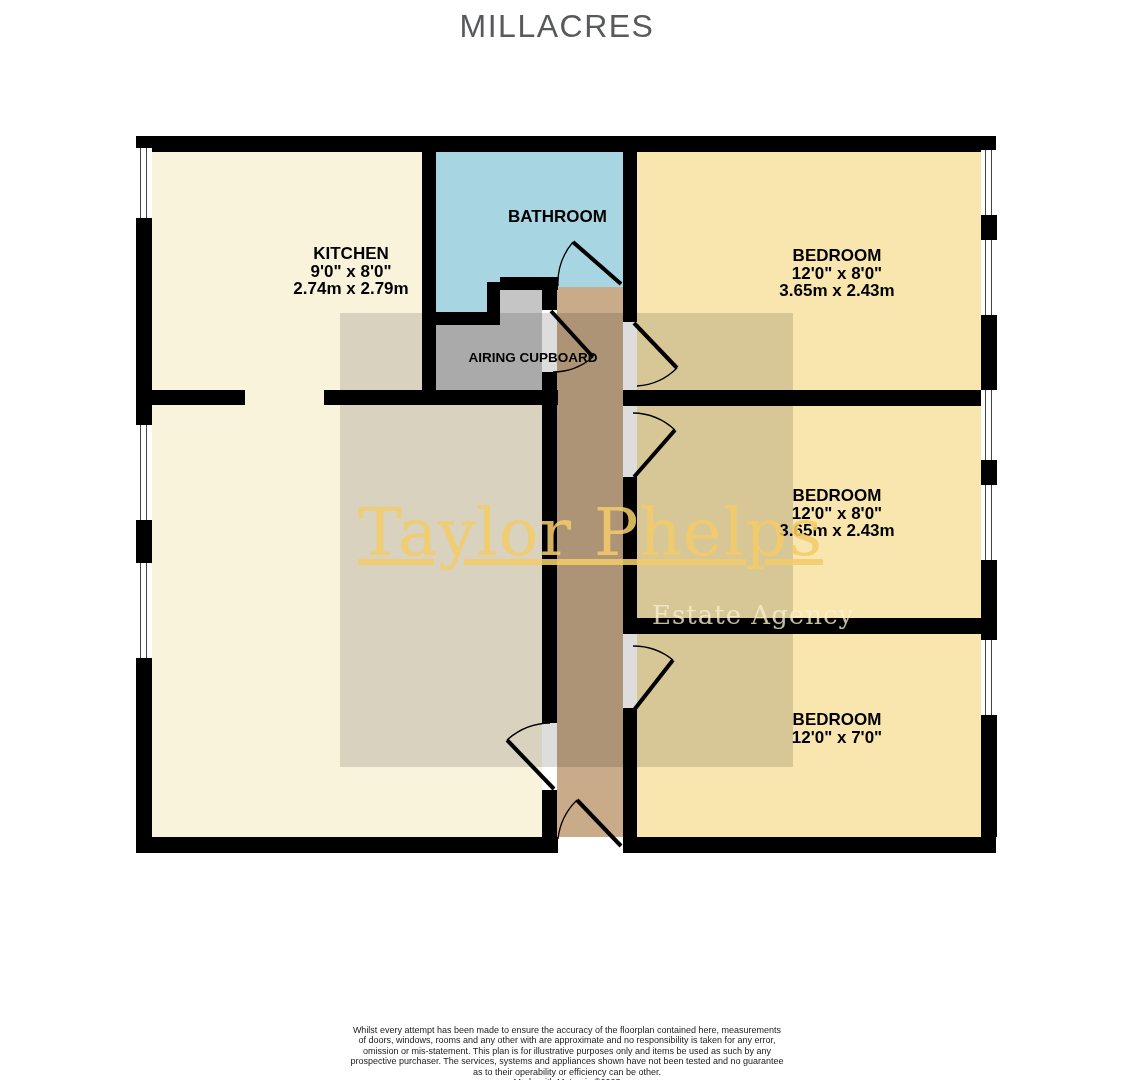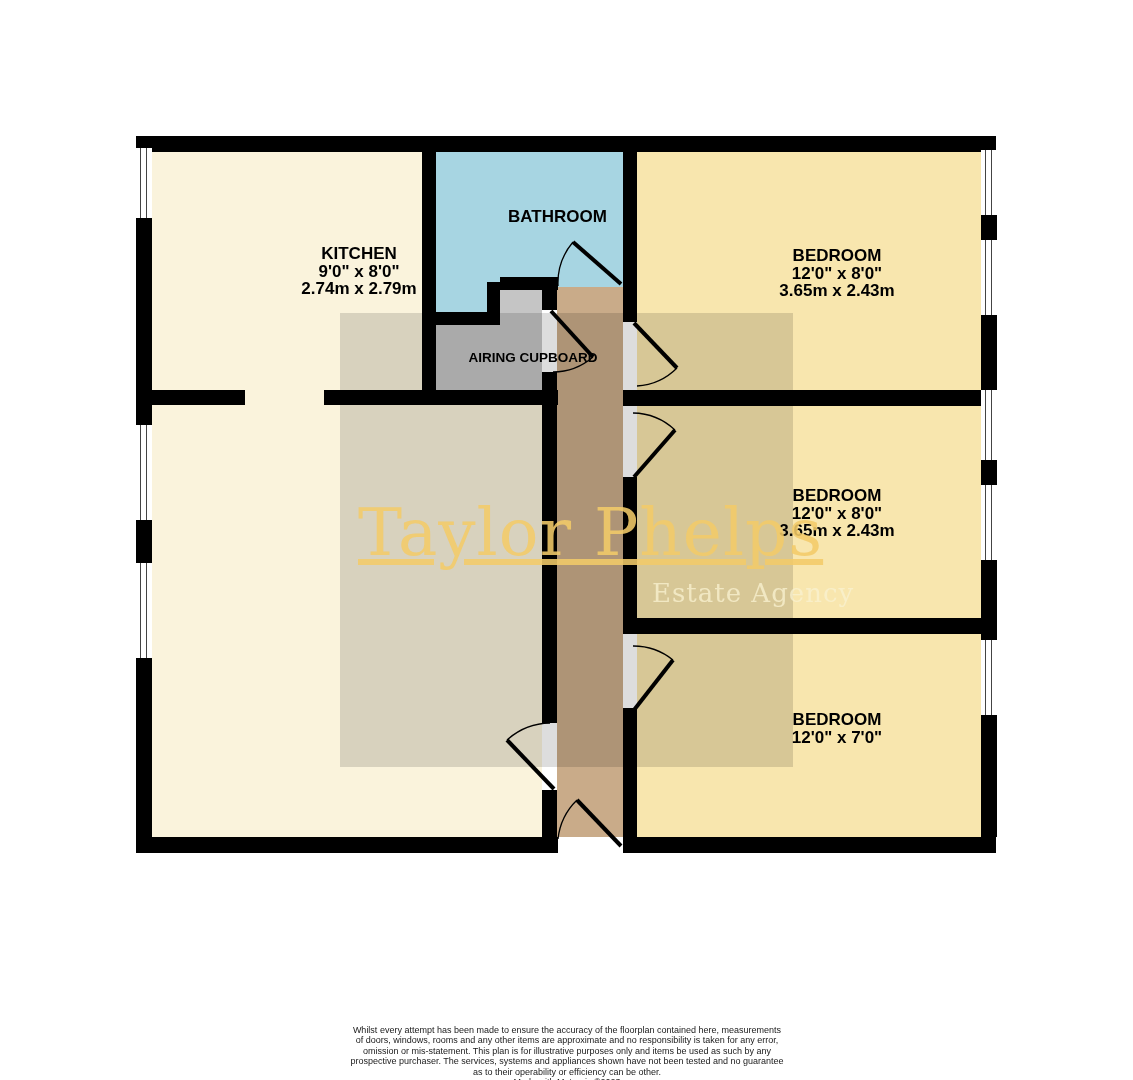--- a/index.html
+++ b/index.html
@@ -29,38 +29,39 @@
     position:absolute;z-index:6;text-align:center;color:#000;
     font-weight:bold;font-size:17px;line-height:17.5px;white-space:nowrap;padding-left:28px;
   }
   .small-label{font-size:13.5px;}
   .wm-main{
     position:absolute;left:358px;top:500px;z-index:7;
     font-family:"DejaVu Serif", serif;font-size:66px;line-height:66px;
     color:rgba(243,203,105,0.88);white-space:nowrap;letter-spacing:1px;text-decoration:underline;
   }
   .wm-sub{
-    position:absolute;left:652px;top:578px;z-index:7;
+    position:absolute;left:652px;top:600px;z-index:7;
     font-family:"DejaVu Serif", serif;font-size:26px;
     color:rgba(249,241,208,0.78);white-space:nowrap;letter-spacing:1px;
   }
   .page-title{
     position:absolute;left:317px;top:8px;width:480px;z-index:8;
     text-align:center;font-size:32px;color:#58595b;letter-spacing:1.5px;
   }
   .disclaimer{
     position:absolute;left:337px;top:1025px;width:460px;z-index:8;
     text-align:center;font-size:9px;line-height:10.4px;color:#1a1a1a;
   }
 </style>
 </head>
 <body>
 
 <div class="canvas">
 
+  <div class="page-title">MILLACRES</div>
 
   <div class="room cream" style="left:152px;top:152px;width:270px;height:238px;"></div>
   <div class="room cream" style="left:245px;top:390px;width:79px;height:15px;"></div>
   <div class="room cream" style="left:152px;top:405px;width:390px;height:432px;"></div>
   <div class="room blue" style="left:436px;top:152px;width:187px;height:138px;"></div>
   <div class="room blue" style="left:436px;top:290px;width:51px;height:22px;"></div>
   <div class="room gray" style="left:500px;top:290px;width:42px;height:22px;"></div>
   <div class="room gray" style="left:436px;top:312px;width:106px;height:78px;"></div>
   <div class="room tan" style="left:557px;top:287px;width:66px;height:550px;"></div>
   <div class="room yellow" style="left:637px;top:152px;width:344px;height:238px;"></div>
@@ -115,21 +116,21 @@
       <path d="M675,430 A63 63 0 0 0 633,413" stroke-width="1.3"></path>
       <path d="M634,710 L673,660" stroke-width="4"></path>
       <path d="M673,660 A63 63 0 0 0 633,646" stroke-width="1.3"></path>
       <path d="M554,789 L507,740" stroke-width="4"></path>
       <path d="M507,740 A66 66 0 0 1 550,723" stroke-width="1.3"></path>
       <path d="M621,846 L577,800" stroke-width="4"></path>
       <path d="M577,800 A64 64 0 0 0 558,839" stroke-width="1.3"></path>
     </g>
   </svg>
 
-  <div class="room-label" style="left:168px;top:245px;width:326px;text-align:center;">
+  <div class="room-label" style="left:160px;top:245px;width:326px;text-align:center;">
     <div>KITCHEN</div>
     <div>9'0"  x 8'0"</div>
     <div>2.74m  x 2.79m</div>
   </div>
 
   <div class="room-label" style="left:436px;top:208px;width:187px;">
     <div>BATHROOM</div>
   </div>
 
   <div class="room-label small-label" style="left:420px;top:349px;width:170px;">
@@ -152,20 +153,20 @@
   <div class="room-label" style="left:637px;top:711px;width:344px;">
     <div>BEDROOM</div>
     <div>12'0"  x 7'0"</div>
   </div>
 
   <div class="wm-main">Taylor Phelps</div>
   <div class="wm-sub">Estate Agency</div>
 
   <div class="disclaimer">
     <div>Whilst every attempt has been made to ensure the accuracy of the floorplan contained here, measurements</div>
-    <div>of doors, windows, rooms and any other items are approximate and no responsibility is taken for any error,</div>
+    <div>of doors, windows, rooms and any other with are approximate and no responsibility is taken for any error,</div>
     <div>omission or mis-statement. This plan is for illustrative purposes only and items be used as such by any</div>
     <div>prospective purchaser. The services, systems and appliances shown have not been tested and no guarantee</div>
     <div>as to their operability or efficiency can be other.</div>
     <div>Made with Metropix ©2023</div>
   </div>
 
 </div>
 
 </body></html>

